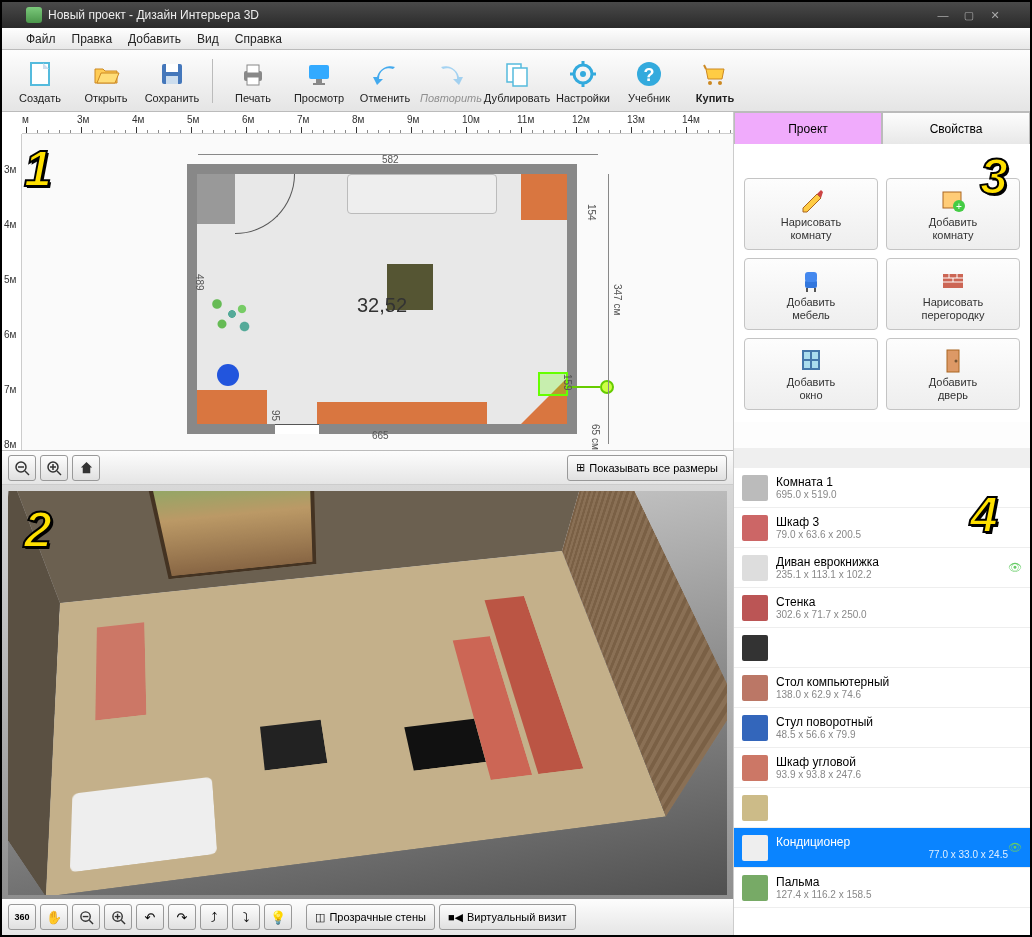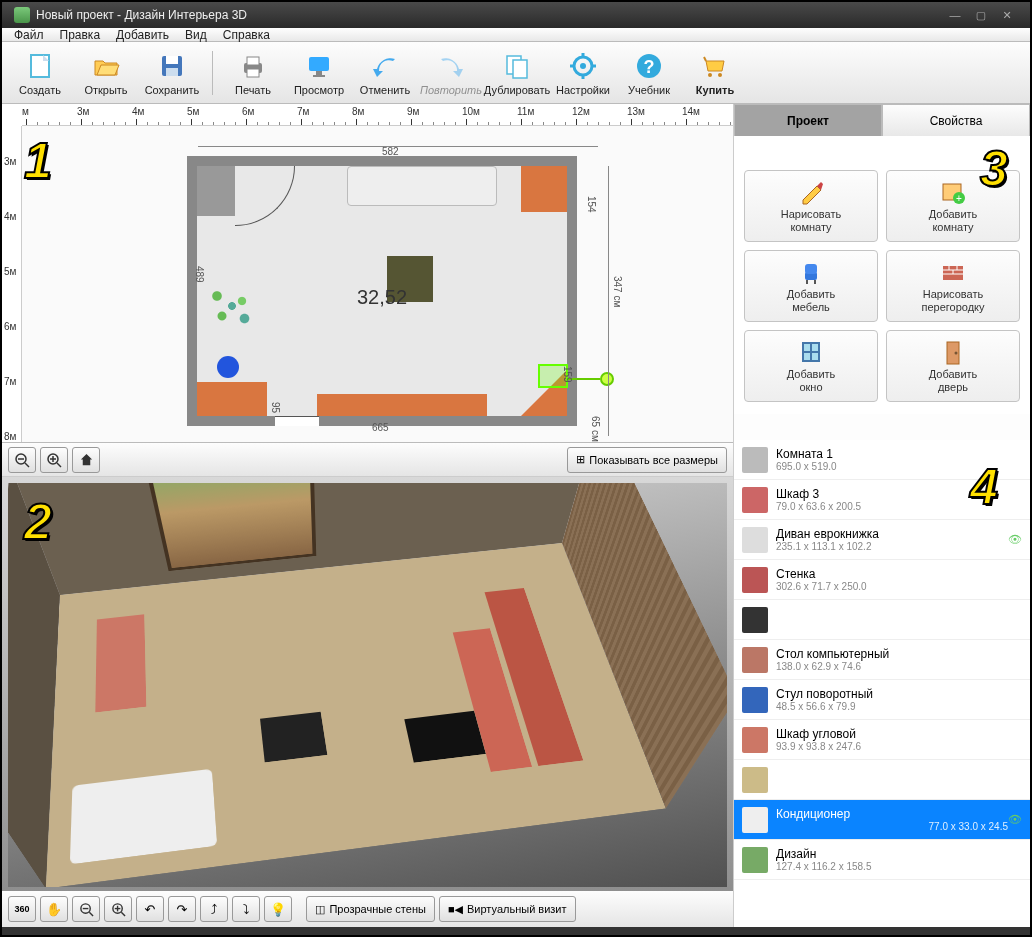--- a/index.html
+++ b/index.html
@@ -1,21 +1,21 @@
 <!DOCTYPE html>
 <html><head>
 <meta charset="utf-8">
 <style>
 * { box-sizing: border-box; margin: 0; padding: 0; font-family: Arial, sans-serif; }
 body { background: #333; width: 1032px; height: 937px; overflow: hidden; border: 2px solid #000; }
-.titlebar { background: linear-gradient(#4a4a4a, #2a2a2a); height: 26px; color: #eee; display: flex; align-items: center; padding: 0 12px; font-size: 12px; }
+.titlebar { background: linear-gradient(#4a4a4a, #2a2a2a); height: 26px; color: #eee; display: flex; align-items: center; padding: 0 24px; font-size: 12px; }
 .titlebar-icon { width: 16px; height: 16px; background: linear-gradient(#7bc97b, #4a954a); border-radius: 3px; margin-right: 6px; }
 .titlebar-spacer { flex: 1; }
 .win-btn { width: 22px; height: 16px; margin-left: 4px; display: flex; align-items: center; justify-content: center; color: #aaa; font-size: 11px; }
-.menubar { background: linear-gradient(#fefefe, #e8e8e8); height: 14px; display: flex; align-items: center; padding: 0 4px; font-size: 12px; color: #222; border-bottom: 1px solid #bbb; }
+.menubar { background: linear-gradient(#fefefe, #e8e8e8); height: 22px; display: flex; align-items: center; padding: 0 16px; font-size: 12px; color: #222; border-bottom: 1px solid #bbb; }
 .menu-item { padding: 0 8px; cursor: pointer; }
 .toolbar { background: linear-gradient(#fdfdfd, #e5e5e5); height: 62px; display: flex; align-items: center; padding: 0 6px; border-bottom: 1px solid #bbb; gap: 2px; }
 .tool-btn { width: 64px; height: 56px; display: flex; flex-direction: column; align-items: center; justify-content: center; font-size: 11px; color: #222; cursor: pointer; border-radius: 3px; }
 .tool-sep { width: 1px; height: 44px; background: #bbb; margin: 0 6px; }
 .tool-icon { width: 32px; height: 32px; margin-bottom: 2px; display: flex; align-items: center; justify-content: center; }
 .content { display: flex; height: calc(100% - 110px); background: #fff; }
 .left-pane { flex: 1; display: flex; flex-direction: column; border-right: 1px solid #ccc; }
 .plan-area { flex: 1; background: #fff; position: relative; border-bottom: 1px solid #ccc; }
 .ruler-h { position: absolute; top: 0; left: 20px; right: 0; height: 22px; background: #fff; border-bottom: 1px solid #ccc; display: flex; }
 .ruler-v { position: absolute; top: 22px; left: 0; bottom: 0; width: 20px; background: #fff; border-right: 1px solid #ccc; }
@@ -28,28 +28,28 @@
 .dims { position: absolute; font-size: 10px; color: #555; }
 .plan-tools { position: absolute; bottom: 0; left: 0; right: 0; height: 34px; display: flex; align-items: center; padding: 0 6px; gap: 4px; background: linear-gradient(#fdfdfd, #e5e5e5); border-top: 1px solid #bbb; }
 .icon-btn { width: 28px; height: 26px; border: 1px solid #999; background: linear-gradient(#fdfdfd, #e0e0e0); border-radius: 3px; display: flex; align-items: center; justify-content: center; cursor: pointer; font-size: 13px; }
 .btn-txt { height: 26px; border: 1px solid #999; background: linear-gradient(#fdfdfd, #e0e0e0); border-radius: 3px; padding: 0 8px; display: flex; align-items: center; cursor: pointer; font-size: 11px; gap: 4px; }
 .view3d { height: 450px; background: linear-gradient(#d8d8d8, #888); position: relative; }
 .view3d-canvas { position: absolute; inset: 6px 6px 40px 6px; background: linear-gradient(170deg, #c0c0c0 20%, #505050 100%); overflow: hidden; }
 .view3d-tools { position: absolute; bottom: 0; left: 0; right: 0; height: 36px; background: linear-gradient(#fdfdfd, #e5e5e5); display: flex; align-items: center; padding: 0 6px; gap: 4px; }
 .right-pane { width: 296px; background: #efefef; display: flex; flex-direction: column; }
 .tabs { height: 32px; display: flex; background: #f7f7f7; }
 .tab { flex: 1; display: flex; align-items: center; justify-content: center; font-size: 12px; border: 1px solid #bbb; border-bottom: none; background: linear-gradient(#fdfdfd, #e8e8e8); cursor: pointer; }
-.tab.active { background: #a3a3a3; font-weight: 700; }
+.tab.active { background: #f0abfc; font-weight: 400; }
 .panel { background: #fff; padding: 6px 10px 12px 10px; }
 .panel-sub { font-size: 12px; color: #bbb; padding: 6px 0 8px 4px; }
 .action-grid { display: grid; grid-template-columns: 1fr 1fr; gap: 8px; }
 .action-btn { height: 72px; border: 1px solid #c4c4c4; background: linear-gradient(#fdfdfd, #eee); border-radius: 4px; display: flex; flex-direction: column; align-items: center; justify-content: center; font-size: 11px; color: #333; cursor: pointer; line-height: 1.2; text-align: center; }
 .action-icon { width: 28px; height: 28px; margin-bottom: 2px; }
 .obj-header { font-size: 12px; color: #bbb; padding: 8px 10px 4px 12px; background: #fdfdfd; }
-.obj-list { flex: 1; overflow-y: auto; background: #fff; }
+.obj-list { flex: 1; overflow-y: auto; background: #fff; margin-top: 20px; }
 .obj-item { height: 40px; display: flex; align-items: center; padding: 0 8px; border-bottom: 1px solid #eee; cursor: pointer; position: relative; }
 .obj-item.selected { background: #0a84ff; color: #fff; }
 .obj-icon { width: 26px; height: 26px; margin-right: 8px; background: #ccc; border-radius: 2px; flex-shrink: 0; }
 .obj-text { flex: 1; }
 .obj-name { font-size: 12px; }
 .obj-dims { font-size: 10px; color: #888; }
 .obj-item.selected .obj-dims { color: #dfefff; text-align: right; }
 .obj-eye { font-size: 11px; color: #6c6; }
 .badge { position: absolute; width: 46px; height: 58px; font-size: 50px; font-weight: 900; color: #ffe000; -webkit-text-stroke: 2px #000; text-shadow: 2px 2px 0 #000; z-index: 100; pointer-events: none; font-style: italic; }
 .plant { position: absolute; width: 50px; height: 50px; left: 10px; top: 115px; }
@@ -541,20 +541,20 @@
           <div class="obj-icon" style="background: rgb(238, 238, 238);"></div>
           <div class="obj-text">
             <div class="obj-name">Кондиционер</div>
             <div class="obj-dims">77.0 x 33.0 x 24.5</div>
           </div>
           <div class="obj-eye">👁</div>
         </div>
         <div class="obj-item">
           <div class="obj-icon" style="background: rgb(119, 170, 102);"></div>
           <div class="obj-text">
-            <div class="obj-name">Дизайн</div>
+            <div class="obj-name">Пальма</div>
             <div class="obj-dims">127.4 x 116.2 x 158.5</div>
           </div>
         </div>
         <div class="badge" style="right: 14px; top: 18px;">4</div>
       </div>
   </div>
 </div>
 
 </body></html>

